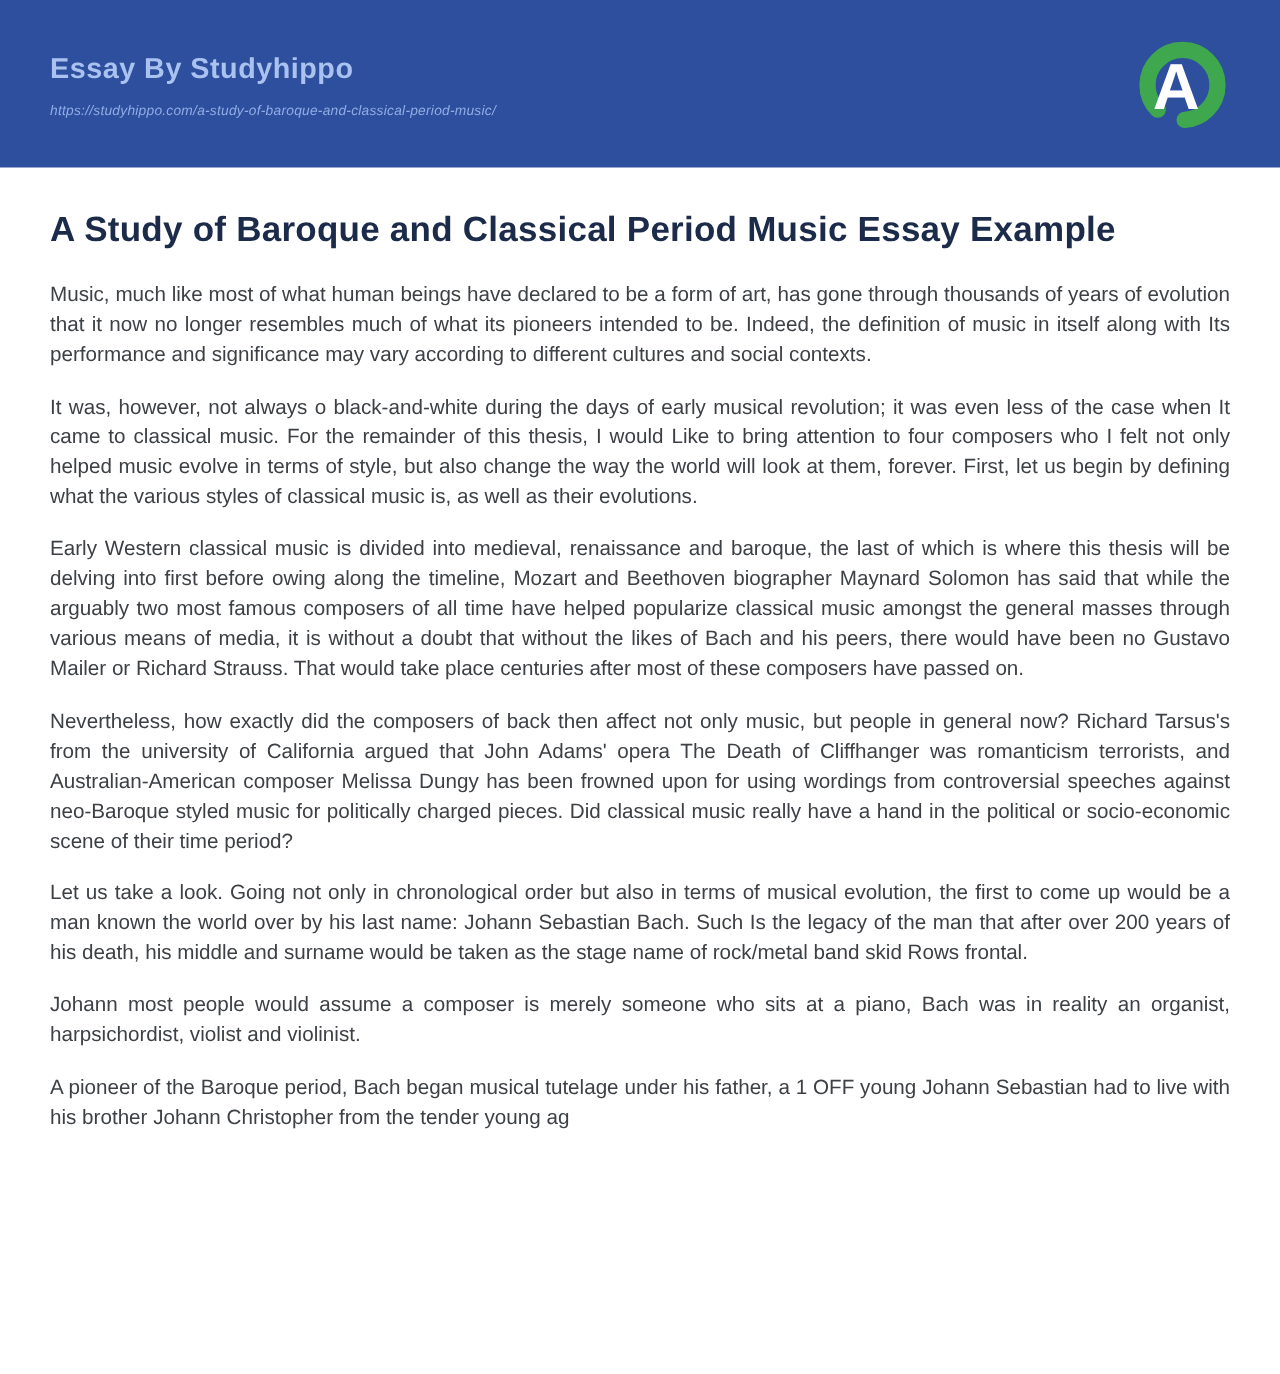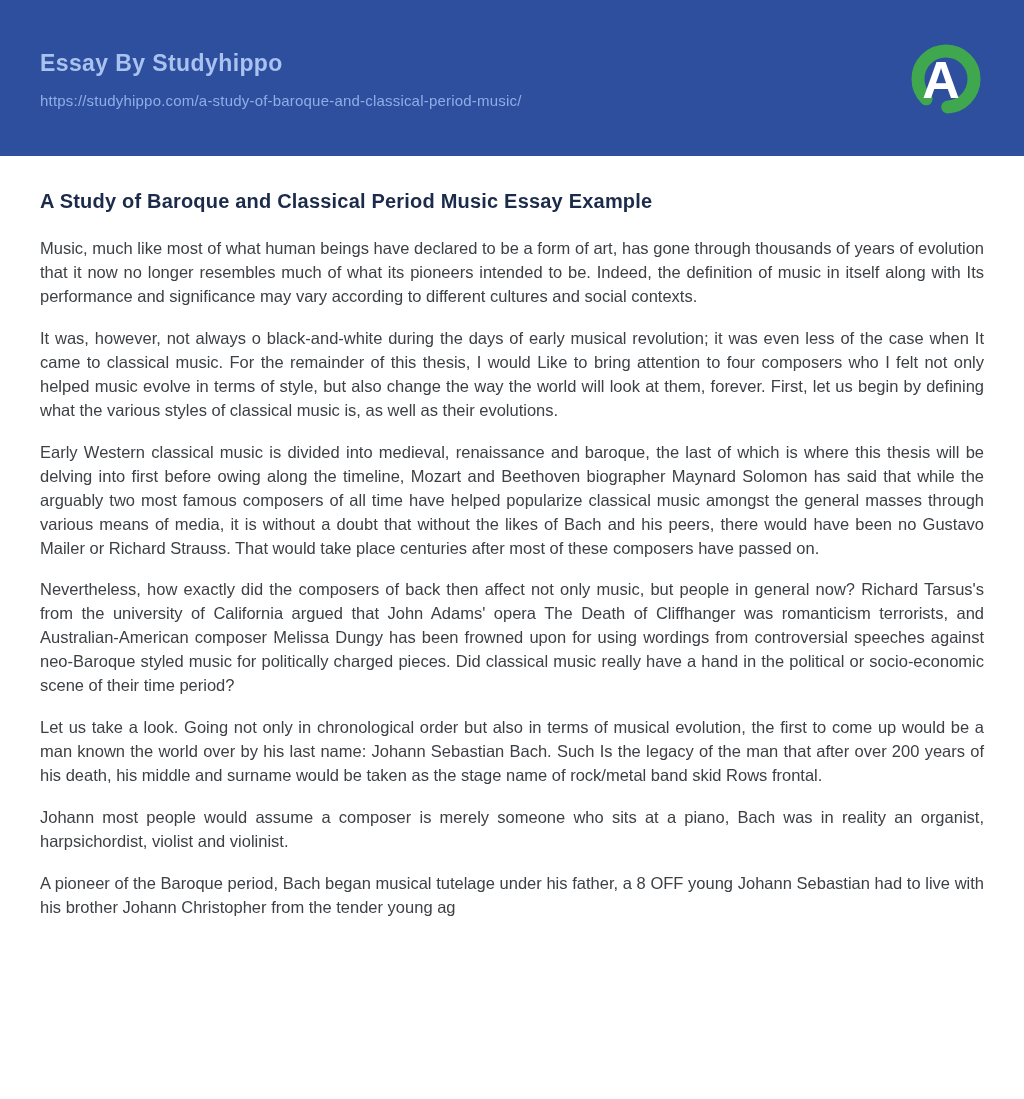--- a/index.html
+++ b/index.html
@@ -12,49 +12,50 @@
     overflow: hidden;
   }
 
   
   .header {
     background: #2e4f9e;
     padding: 26px 40px 24px 40px;
     display: flex;
     justify-content: space-between;
     align-items: center;
-    height: 156px;
+    height: 134px;
   }
   .header-left { display: flex; flex-direction: column; justify-content: center; }
   .site-title {
     color: #a9c2f0;
     font-size: 23px;
     font-weight: bold;
     letter-spacing: 0.4px;
     margin: 0 0 15px 0;
   }
   .site-url {
     color: #8fade6;
-    font-size: 15px;
+    font-size: 11px;
     letter-spacing: 0.2px;
     text-decoration: none;
+    font-style: italic;
   }
   .logo-wrap {
     width: 76px;
     height: 76px;
     flex: 0 0 auto;
   }
 
   
   .article {
     padding: 0 40px;
   }
   .article-title {
     color: #1c2b4a;
-    font-size: 20px;
+    font-size: 28px;
     line-height: 1.17;
     font-weight: bold;
     margin: 34px 0 24px 0;
     letter-spacing: 0.2px;
     max-width: 900px;
   }
   .article-body p {
     color: #3d4145;
     font-size: 16.5px;
     line-height: 1.45;
@@ -80,15 +81,15 @@
 
 <main class="article">
   <h1 class="article-title">A Study of Baroque and Classical Period Music Essay Example</h1>
   <div class="article-body">
       <p>Music, much like most of what human beings have declared to be a form of art, has gone through thousands of years of evolution that it now no longer resembles much of what its pioneers intended to be. Indeed, the definition of music in itself along with Its performance and significance may vary according to different cultures and social contexts.</p>
       <p>It was, however, not always o black-and-white during the days of early musical revolution; it was even less of the case when It came to classical music. For the remainder of this thesis, I would Like to bring attention to four composers who I felt not only helped music evolve in terms of style, but also change the way the world will look at them, forever. First, let us begin by defining what the various styles of classical music is, as well as their evolutions.</p>
       <p>Early Western classical music is divided into medieval, renaissance and baroque, the last of which is where this thesis will be delving into first before owing along the timeline, Mozart and Beethoven biographer Maynard Solomon has said that while the arguably two most famous composers of all time have helped popularize classical music amongst the general masses through various means of media, it is without a doubt that without the likes of Bach and his peers, there would have been no Gustavo Mailer or Richard Strauss. That would take place centuries after most of these composers have passed on.</p>
       <p>Nevertheless, how exactly did the composers of back then affect not only music, but people in general now? Richard Tarsus's from the university of California argued that John Adams' opera The Death of Cliffhanger was romanticism terrorists, and Australian-American composer Melissa Dungy has been frowned upon for using wordings from controversial speeches against neo-Baroque styled music for politically charged pieces. Did classical music really have a hand in the political or socio-economic scene of their time period?</p>
       <p>Let us take a look. Going not only in chronological order but also in terms of musical evolution, the first to come up would be a man known the world over by his last name: Johann Sebastian Bach. Such Is the legacy of the man that after over 200 years of his death, his middle and surname would be taken as the stage name of rock/metal band skid Rows frontal.</p>
       <p>Johann most people would assume a composer is merely someone who sits at a piano, Bach was in reality an organist, harpsichordist, violist and violinist.</p>
-      <p>A pioneer of the Baroque period, Bach began musical tutelage under his father, a 8 OFF young Johann Sebastian had to live with his brother Johann Christopher from the tender young ag</p>
+      <p>A pioneer of the Baroque period, Bach began musical tutelage under his father, a 1 OFF young Johann Sebastian had to live with his brother Johann Christopher from the tender young ag</p>
     </div>
 </main>
 
 </body></html>

